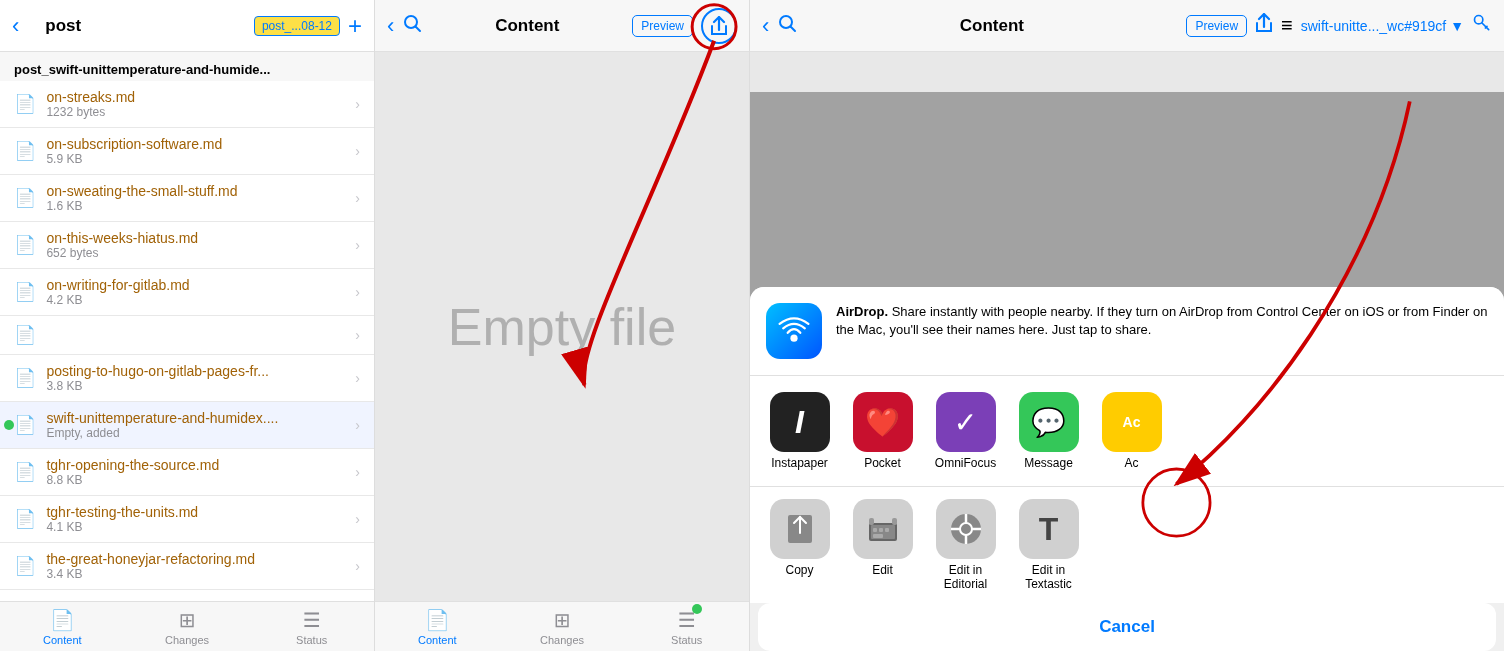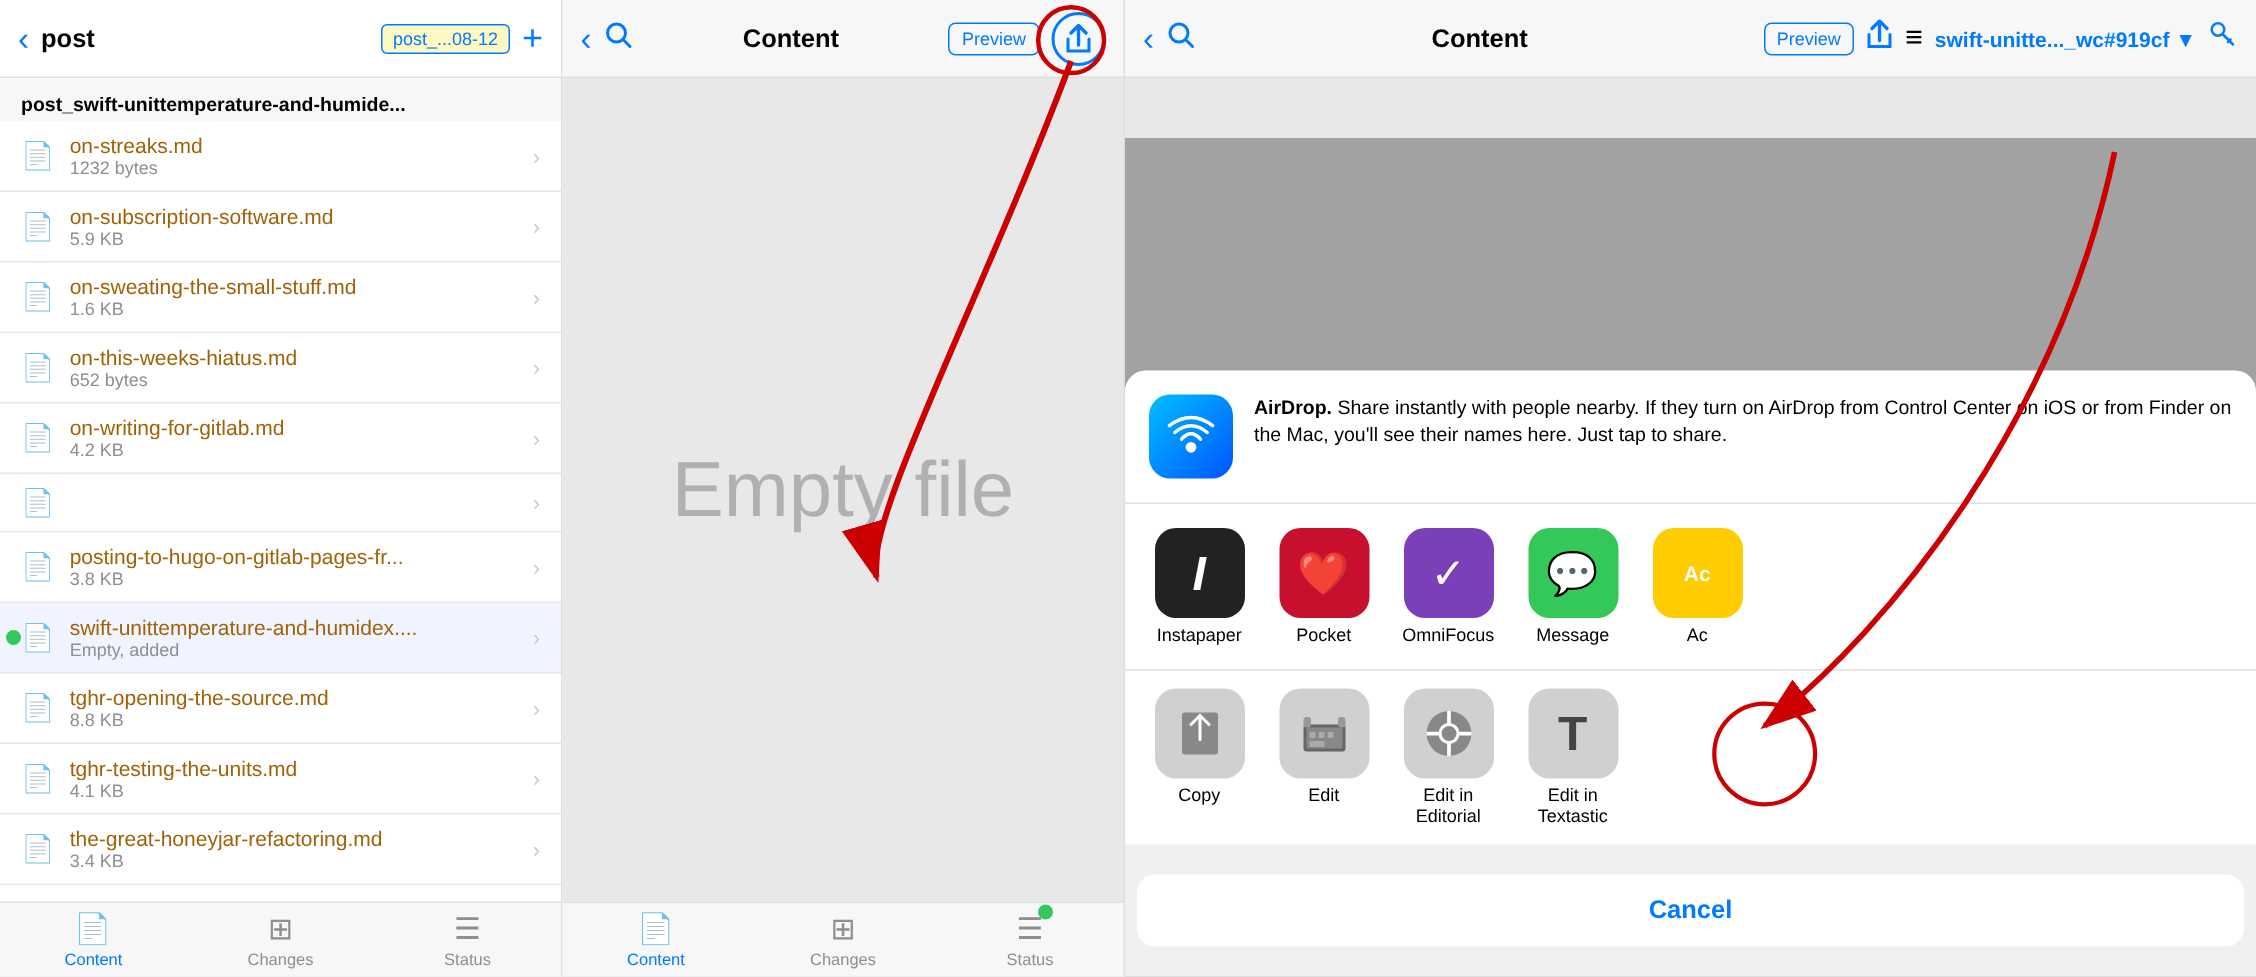--- a/index.html
+++ b/index.html
@@ -26,23 +26,24 @@
       color: #007AFF;
       font-size: 22px;
       cursor: pointer;
       background: none; border: none;
     }
     .left-header .title {
       font-size: 17px;
       font-weight: 600;
       color: #000;
       flex: 1;
+      margin-left: 18px;
     }
     .tag-badge {
-      background: #fef9c3;
+      background: #fde047;
       border: 1.5px solid #007AFF;
       color: #007AFF;
       font-size: 12px;
       padding: 2px 7px;
       border-radius: 4px;
     }
     .add-btn {
       color: #007AFF;
       font-size: 24px;
       cursor: pointer;
@@ -250,21 +251,20 @@
     .right-header .menu-btn {
       color: #000;
       font-size: 20px;
       cursor: pointer;
       background: none; border: none;
     }
     .right-header .branch-info {
       font-size: 14px;
       color: #007AFF;
       cursor: pointer;
-      font-weight: bold;
     }
     .right-header .key-btn {
       color: #007AFF;
       font-size: 18px;
       cursor: pointer;
       background: none; border: none;
     }
 
     .right-content {
       flex: 1;
@@ -370,21 +370,21 @@
       font-size: 26px;
       color: #333;
     }
     .share-action-label {
       font-size: 12px;
       color: #000;
       text-align: center;
     }
     .cancel-btn-row {
       background: #fff;
-      margin: 20px 8px;
+      margin: 0 8px;
       border-radius: 12px;
       text-align: center;
       padding: 14px;
       cursor: pointer;
       font-size: 17px;
       color: #007AFF;
       font-weight: 600;
     }
 
     

